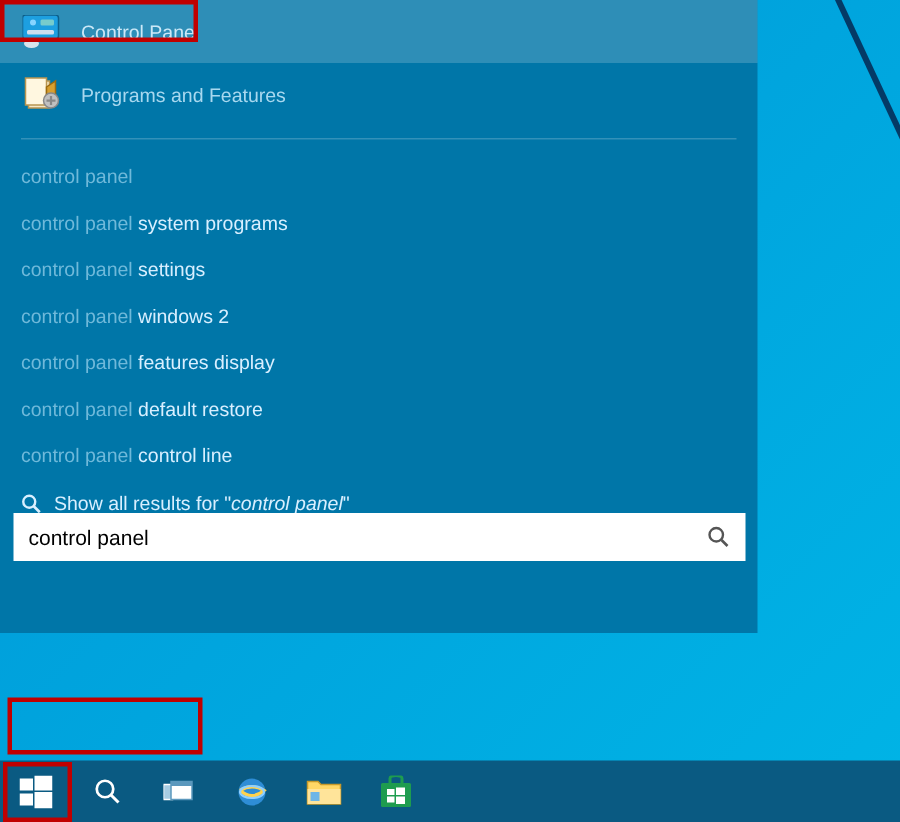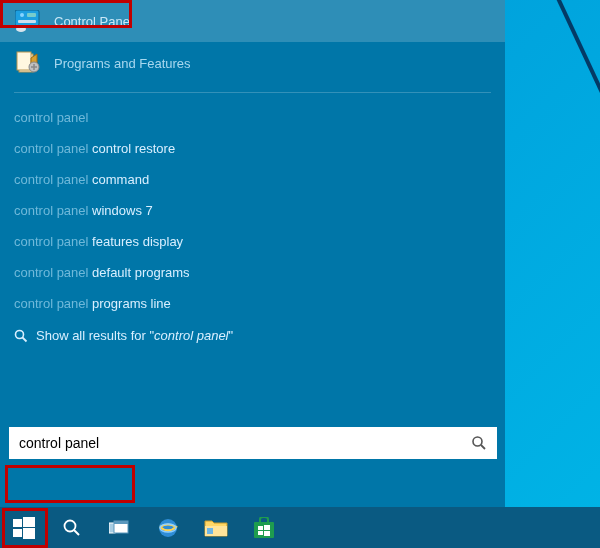--- a/index.html
+++ b/index.html
@@ -33,21 +33,21 @@
     transform-origin: top left;
   }
   .desktop-lines::before { left: 60px; top: -50px; transform: rotate(22deg); }
   .desktop-lines::after  { left: 110px; top: -100px; transform: rotate(-25deg); }
 
   .search-panel {
     position: absolute;
     left: 0;
     top: 0;
     width: 505px;
-    height: 507px;
+    height: 422px;
     background: #0076a8;
     display: flex;
     flex-direction: column;
   }
 
   .result-item {
     display: flex;
     align-items: center;
     height: 42px;
     padding-left: 14px;
@@ -193,36 +193,36 @@
     <span>Programs and Features</span>
   </div>
 
   <div class="divider"></div>
 
   <div class="suggestions">
     <div class="suggestion">
       <span class="prefix">control panel</span><span class="suffix"></span>
     </div>
     <div class="suggestion">
-      <span class="prefix">control panel </span><span class="suffix">control restore</span>
-    </div>
-    <div class="suggestion">
-      <span class="prefix">control panel </span><span class="suffix">command</span>
-    </div>
-    <div class="suggestion">
-      <span class="prefix">control panel </span><span class="suffix">windows 7</span>
+      <span class="prefix">control panel </span><span class="suffix">system programs</span>
+    </div>
+    <div class="suggestion">
+      <span class="prefix">control panel </span><span class="suffix">settings</span>
+    </div>
+    <div class="suggestion">
+      <span class="prefix">control panel </span><span class="suffix">windows 2</span>
     </div>
     <div class="suggestion">
       <span class="prefix">control panel </span><span class="suffix">features display</span>
     </div>
     <div class="suggestion">
-      <span class="prefix">control panel </span><span class="suffix">default programs</span>
-    </div>
-    <div class="suggestion">
-      <span class="prefix">control panel </span><span class="suffix">programs line</span>
+      <span class="prefix">control panel </span><span class="suffix">default restore</span>
+    </div>
+    <div class="suggestion">
+      <span class="prefix">control panel </span><span class="suffix">control line</span>
     </div>
   </div>
 
   <div class="show-all">
     <span>
       <svg width="14" height="14" viewBox="0 0 14 14">
         <circle cx="5.5" cy="5.5" r="4" fill="none" stroke="#d8efff" stroke-width="1.6"></circle>
         <line x1="8.5" y1="8.5" x2="12.5" y2="12.5" stroke="#d8efff" stroke-width="1.8"></line>
       </svg>
     </span>

